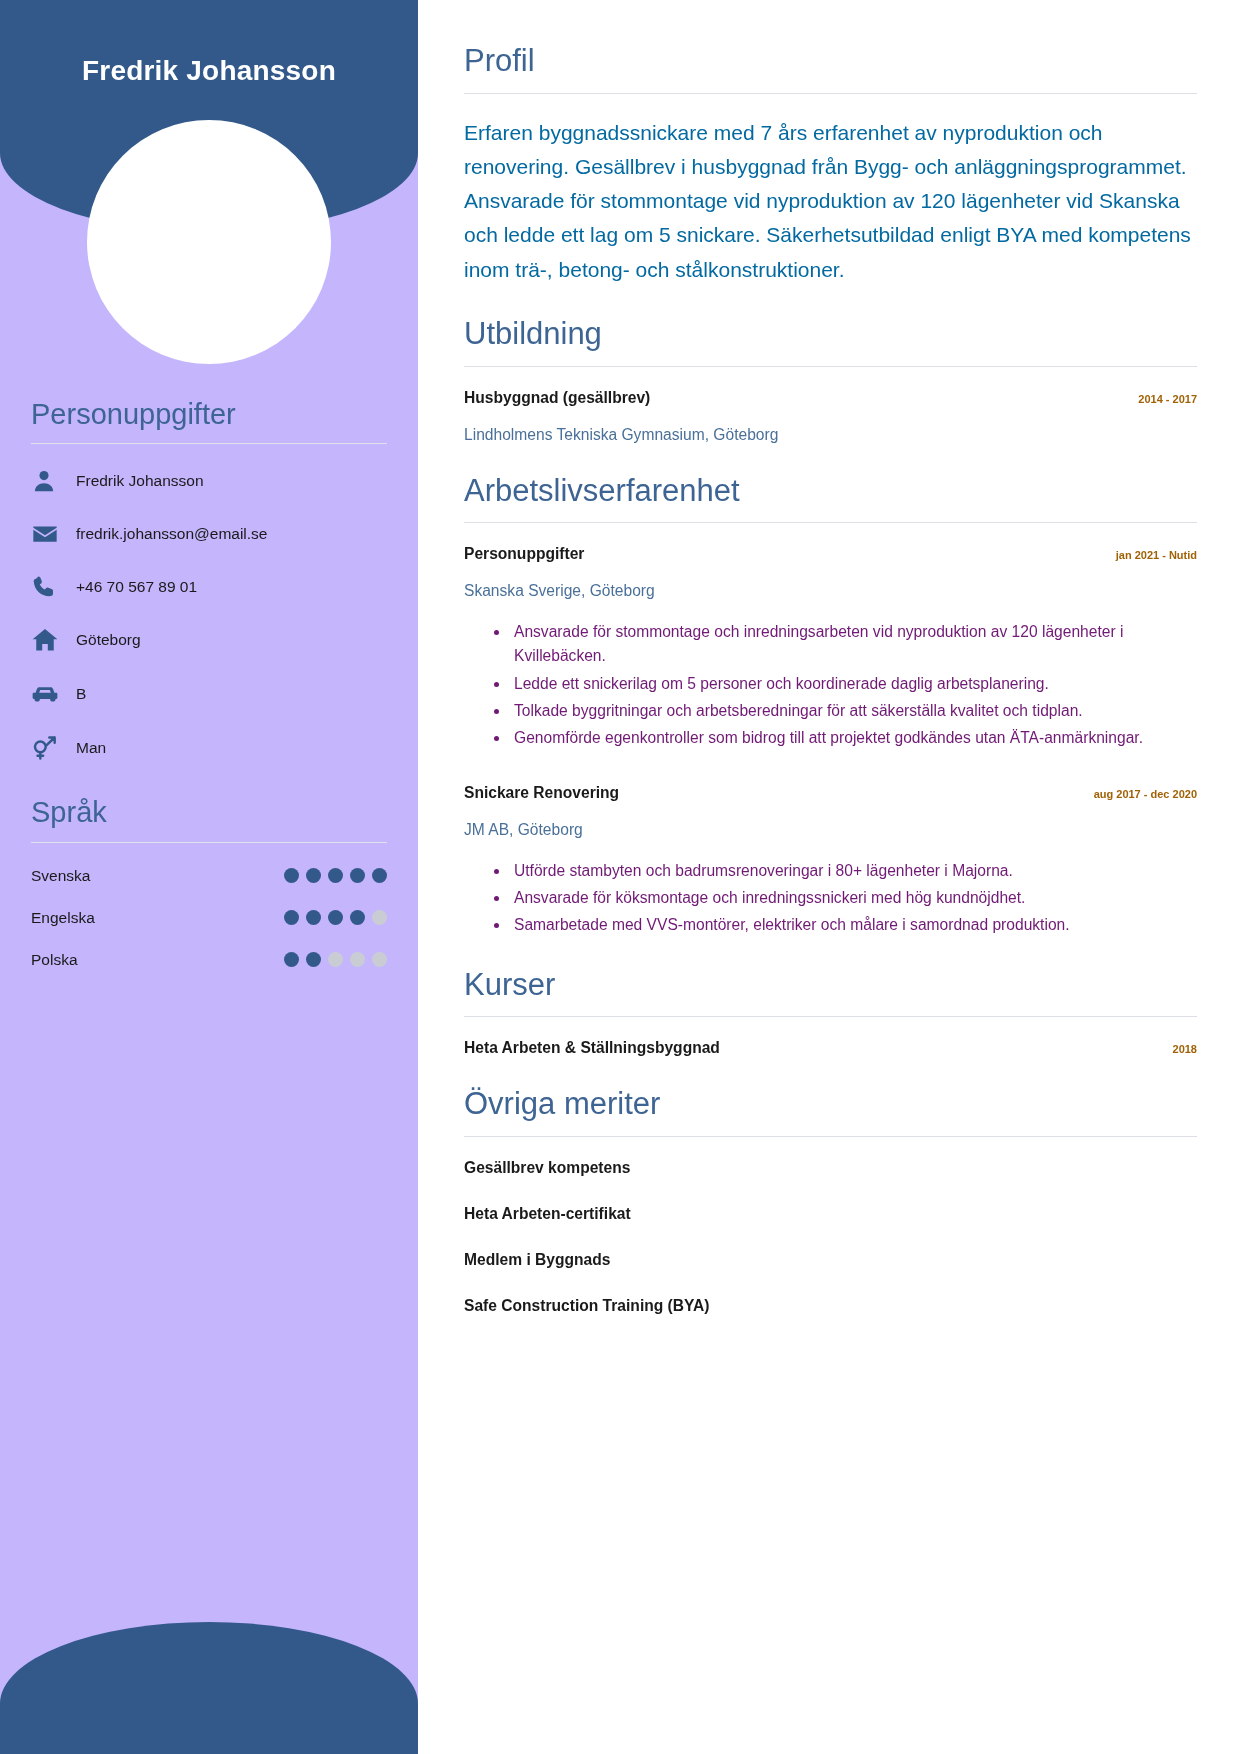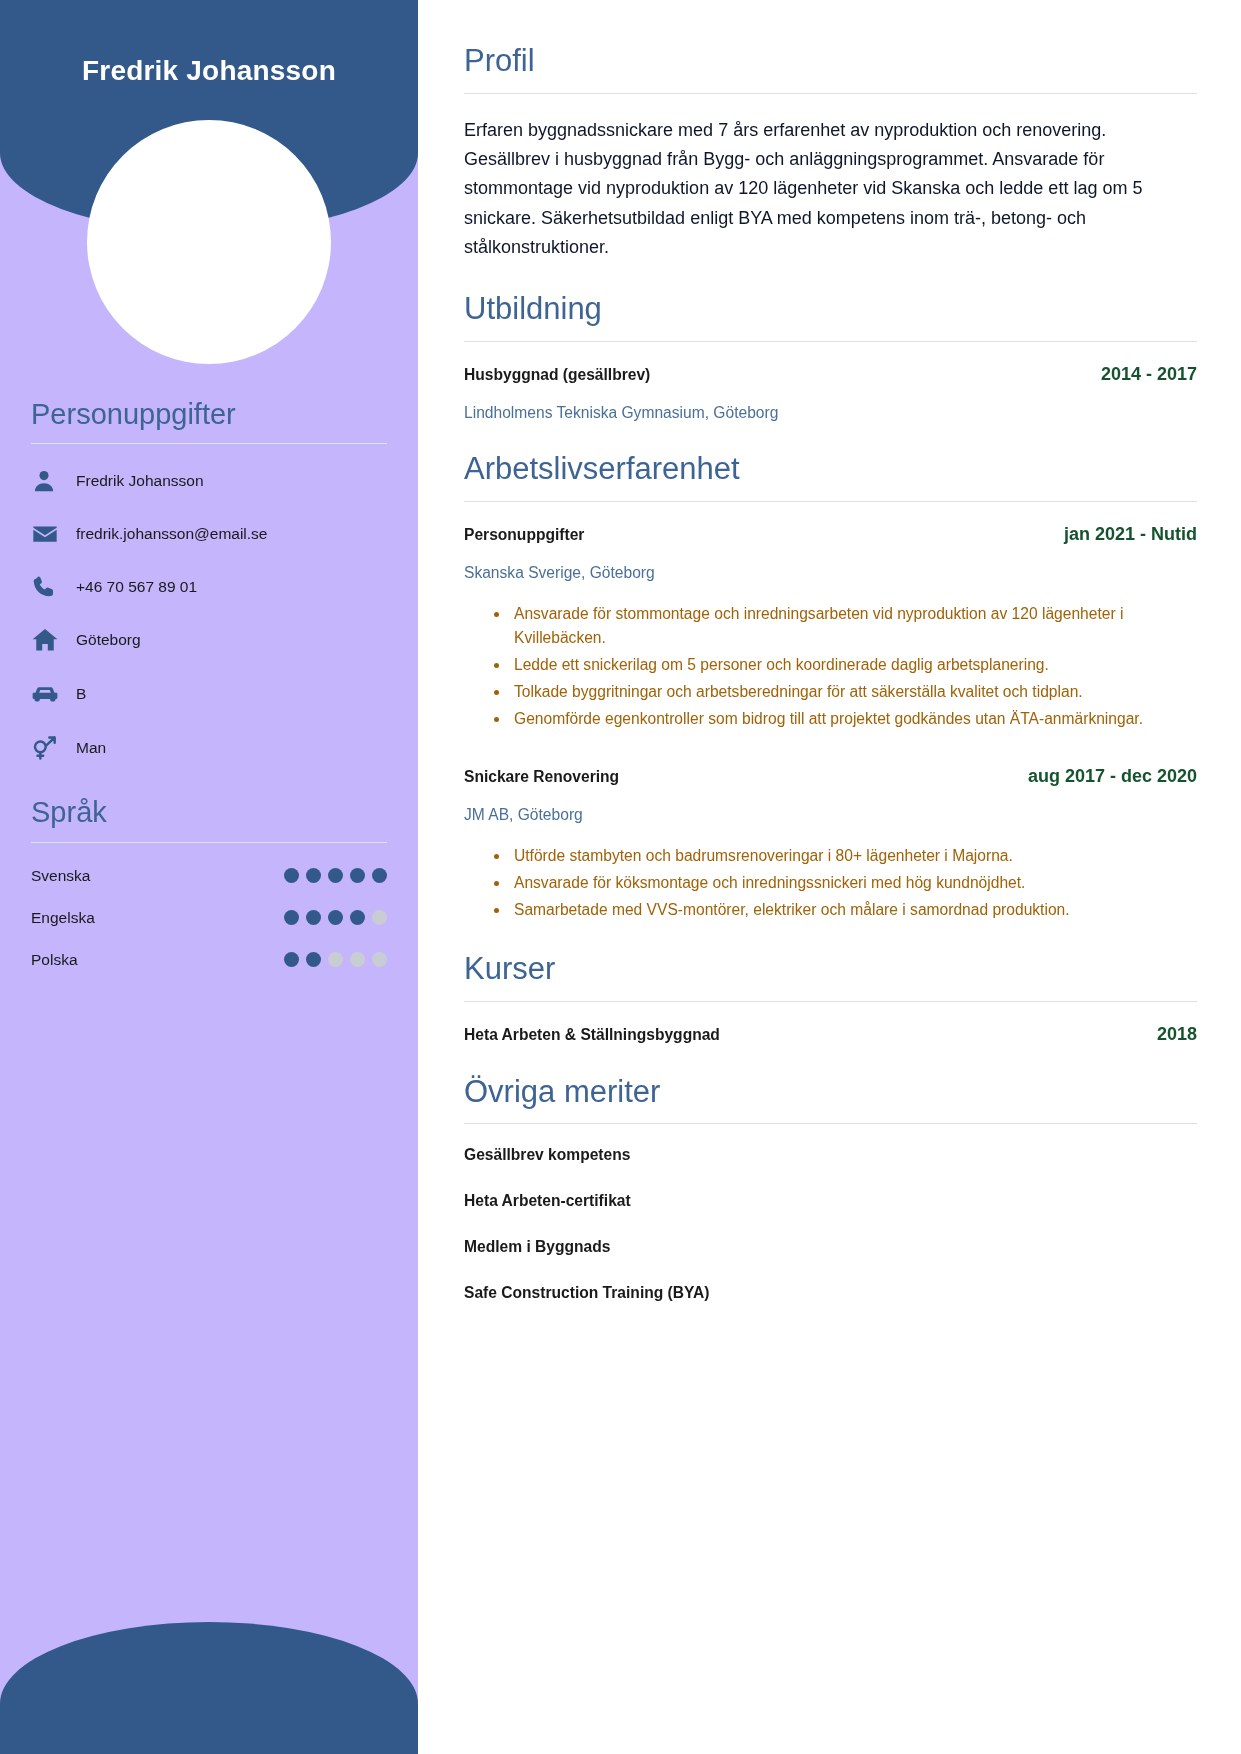--- a/index.html
+++ b/index.html
@@ -141,58 +141,58 @@
     font-weight: normal;
     margin: 0 0 14px 0;
     line-height: 1.12;
   }
   .main-rule {
     height: 1px;
     background: #dcdfe4;
     margin-bottom: 22px;
   }
   .profile-text {
-    font-size: 18px;
-    color: #0f172a;
+    font-size: 21px;
+    color: #0369a1;
     line-height: 1.63;
     margin: 0 0 30px 0;
   }
   .section { margin-bottom: 4px; }
   .sec-gap { height: 26px; }
   .entry { margin-bottom: 4px; }
   .entry-head {
     display: flex;
     justify-content: space-between;
     align-items: baseline;
   }
   .entry-title {
     font-size: 15.6px;
     font-weight: bold;
     color: #1a1a1a;
   }
   .entry-date {
-    font-size: 18px;
+    font-size: 11px;
     font-weight: bold;
-    color: #14532d;
+    color: #a16207;
     white-space: nowrap;
     padding-left: 16px;
   }
   .entry-sub {
     font-size: 15.6px;
     color: #4a7099;
     margin-top: 19px;
   }
   ul.bullets {
     margin: 20px 0 0 0;
     padding-left: 46px;
     list-style: disc;
   }
   ul.bullets li {
     font-size: 15.6px;
-    color: #a16207;
+    color: #701a75;
     line-height: 1.55;
     margin-bottom: 3px;
     padding-left: 4px;
   }
   .merit-item {
     font-size: 15.6px;
     font-weight: bold;
     color: #1a1a1a;
     margin-bottom: 28px;
   }

